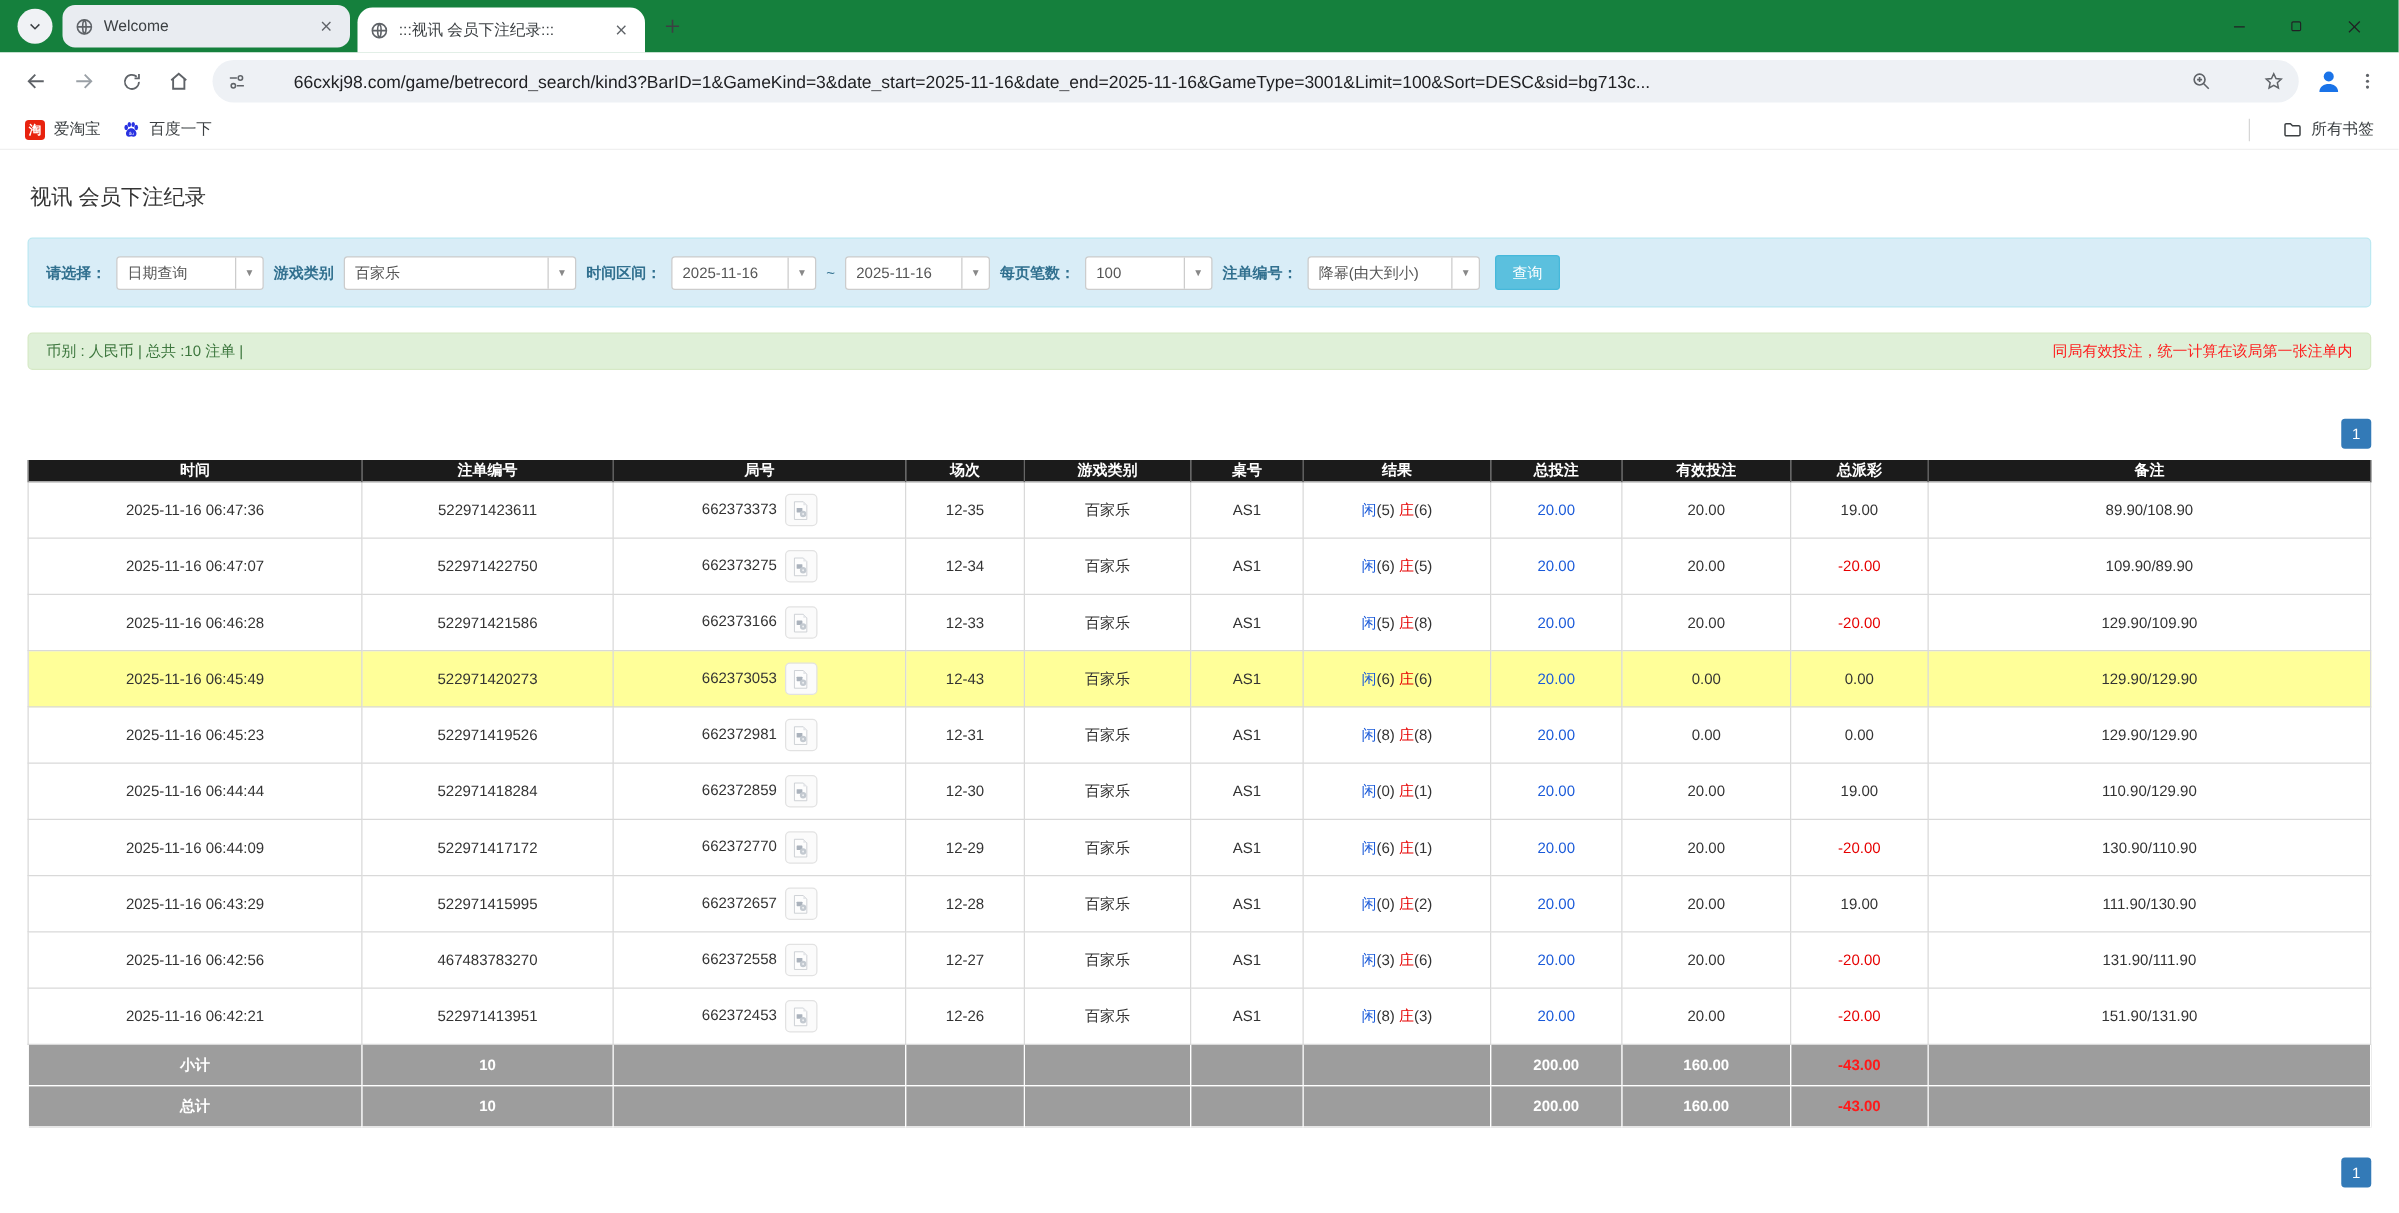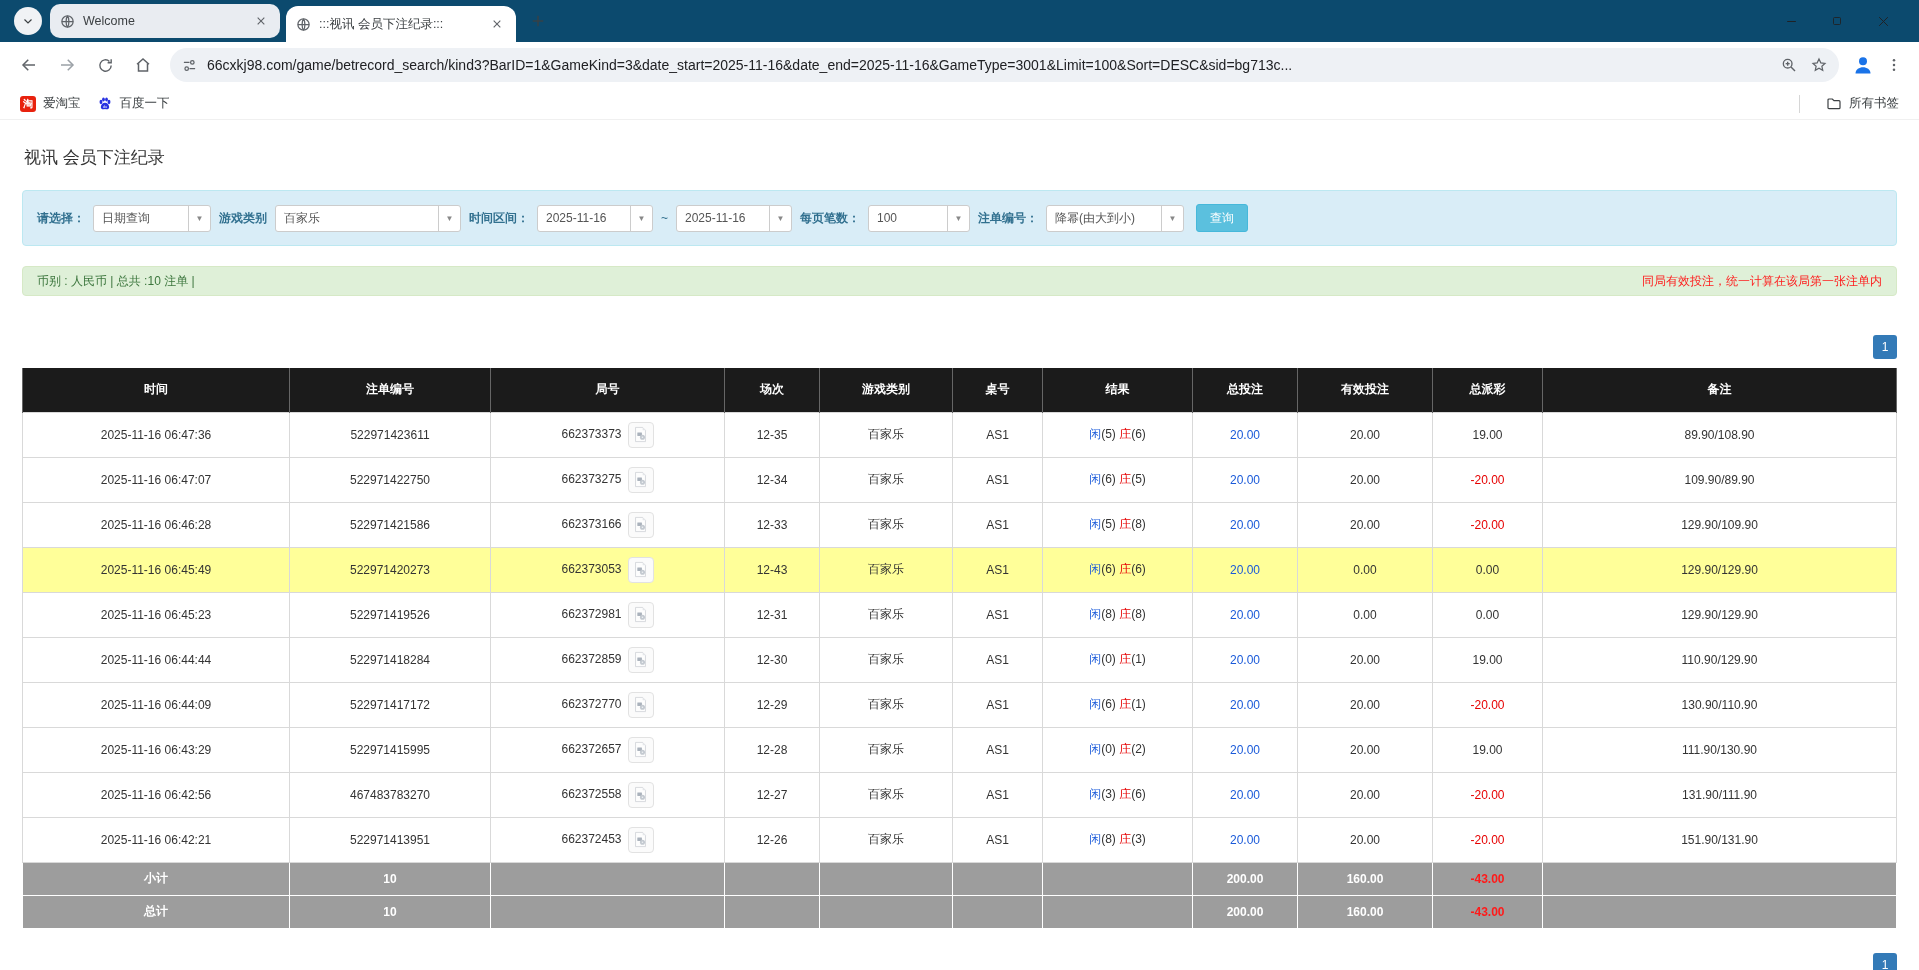--- a/index.html
+++ b/index.html
@@ -1,40 +1,40 @@
 <!DOCTYPE html>
 <html><head>
 <meta charset="utf-8">
 <style>
   * { margin:0; padding:0; box-sizing:border-box; }
   html,body { width:1919px; height:970px; overflow:hidden; background:#fff;
     font-family:"Liberation Sans","DejaVu Sans",sans-serif; }
 
   
-  .tabbar { height:42px; background:#0c4a6e; display:flex; align-items:center; padding:0 8px; }
+  .tabbar { height:42px; background:#15803d; display:flex; align-items:center; padding:0 8px; }
   .tab-search { width:28px; height:28px; border-radius:14px; background:#f0f2f5; display:flex;
     align-items:center; justify-content:center; margin:0 8px 0 6px; cursor:pointer; }
   .tab { display:flex; align-items:center; width:230px; height:34px; padding:0 10px;
     border-radius:10px; margin-right:6px; font-size:12.5px; color:#3c4043; cursor:pointer; }
   .tab.inactive { background:#e9ecf1; }
   .tab.active { background:#ffffff; border-radius:12px 12px 0 0; height:36px; margin-top:6px; }
   .tab .favicon { margin-right:8px; flex:0 0 auto; display:flex; }
   .tab .tab-title { flex:1 1 auto; white-space:nowrap; overflow:hidden; }
   .tab .tab-close { width:18px; height:18px; display:flex; align-items:center; justify-content:center;
     border-radius:50%; color:#5f6368; font-size:11px; }
   .new-tab-btn { width:28px; height:28px; display:flex; align-items:center; justify-content:center;
     color:#3c4043; font-size:20px; cursor:pointer; margin-left:2px; }
   .win-controls { margin-left:auto; display:flex; align-items:center; gap:18px; padding-right:14px; color:#202124; }
   .win-controls .wc { width:28px; height:28px; display:flex; align-items:center; justify-content:center; cursor:pointer; }
 
   .toolbar { height:46px; background:#ffffff; display:flex; align-items:center; padding:0 10px; }
   .nav-ic { width:32px; height:32px; display:flex; align-items:center; justify-content:center;
     margin:0 3px; border-radius:50%; cursor:pointer; }
   .omnibox { flex:1 1 auto; height:34px; background:#eef1f5; border-radius:17px; margin:0 8px;
-    display:flex; align-items:center; padding:0 12px; }
+    display:flex; align-items:center; padding:0 12px;gap:28px; }
   .omnibox .site-info { display:flex; margin-right:10px; }
   .omnibox .url { font-size:14px; color:#202124; white-space:nowrap; overflow:hidden; flex:1 1 auto; }
   .omnibox .o-ic { display:flex; margin-left:14px; cursor:pointer; }
   .avatar-btn { width:32px; height:32px; display:flex; align-items:center; justify-content:center; cursor:pointer; }
   .menu-btn { width:30px; height:30px; display:flex; align-items:center; justify-content:center; cursor:pointer; }
 
   .bookmarksbar { height:32px; background:#ffffff; display:flex; align-items:center; padding:0 12px;
     border-bottom:1px solid #f0f0f0; }
   .bm-item { display:flex; align-items:center; gap:7px; font-size:12.5px; color:#3c4043;
     padding:4px 8px; border-radius:6px; cursor:pointer; }
@@ -66,21 +66,21 @@
   .info-left { font-size:12px; color:#3c763d; }
   .info-right { font-size:12px; color:#fe1d1d; }
 
   .pgn-row { display:flex; justify-content:flex-end; }
   .pgn-top { margin-top:39px; }
   .pgn-bottom { margin-top:24px; }
   .pgn-btn { min-width:24px; height:24px; background:#337ab7; color:#fff; font-size:12px;
     display:flex; align-items:center; justify-content:center; border-radius:3px; cursor:pointer; }
 
   table.bets { width:100%; border-collapse:collapse; table-layout:fixed; margin-top:9px; }
-  table.bets th { background:#1b1b1b; color:#fff; font-size:12px; font-weight:bold; height:44px;
+  table.bets th { background:#1b1b1b; color:#fff; font-size:12px; font-weight:bold; height:17px;
     border-right:1px solid #666; border-left:1px solid #666; text-align:center; }
   table.bets td { height:45px; font-size:12px; color:#333; text-align:center;
     border:1px solid #d9d9d9; background:#fff; vertical-align:middle; }
   tr.highlight td { background:#ffff99; }
   .link-blue { color:#1a5ad9; cursor:pointer; }
   .res-p { color:#1a5ad9; }
   .res-b { color:#e60000; }
   .neg { color:#e60000; }
   .vid-btn { display:inline-flex; vertical-align:middle; margin-left:6px; width:26px; height:26px;
     background:#fbfbfb; border:1px solid #e2e2e2; border-radius:4px; align-items:center;

